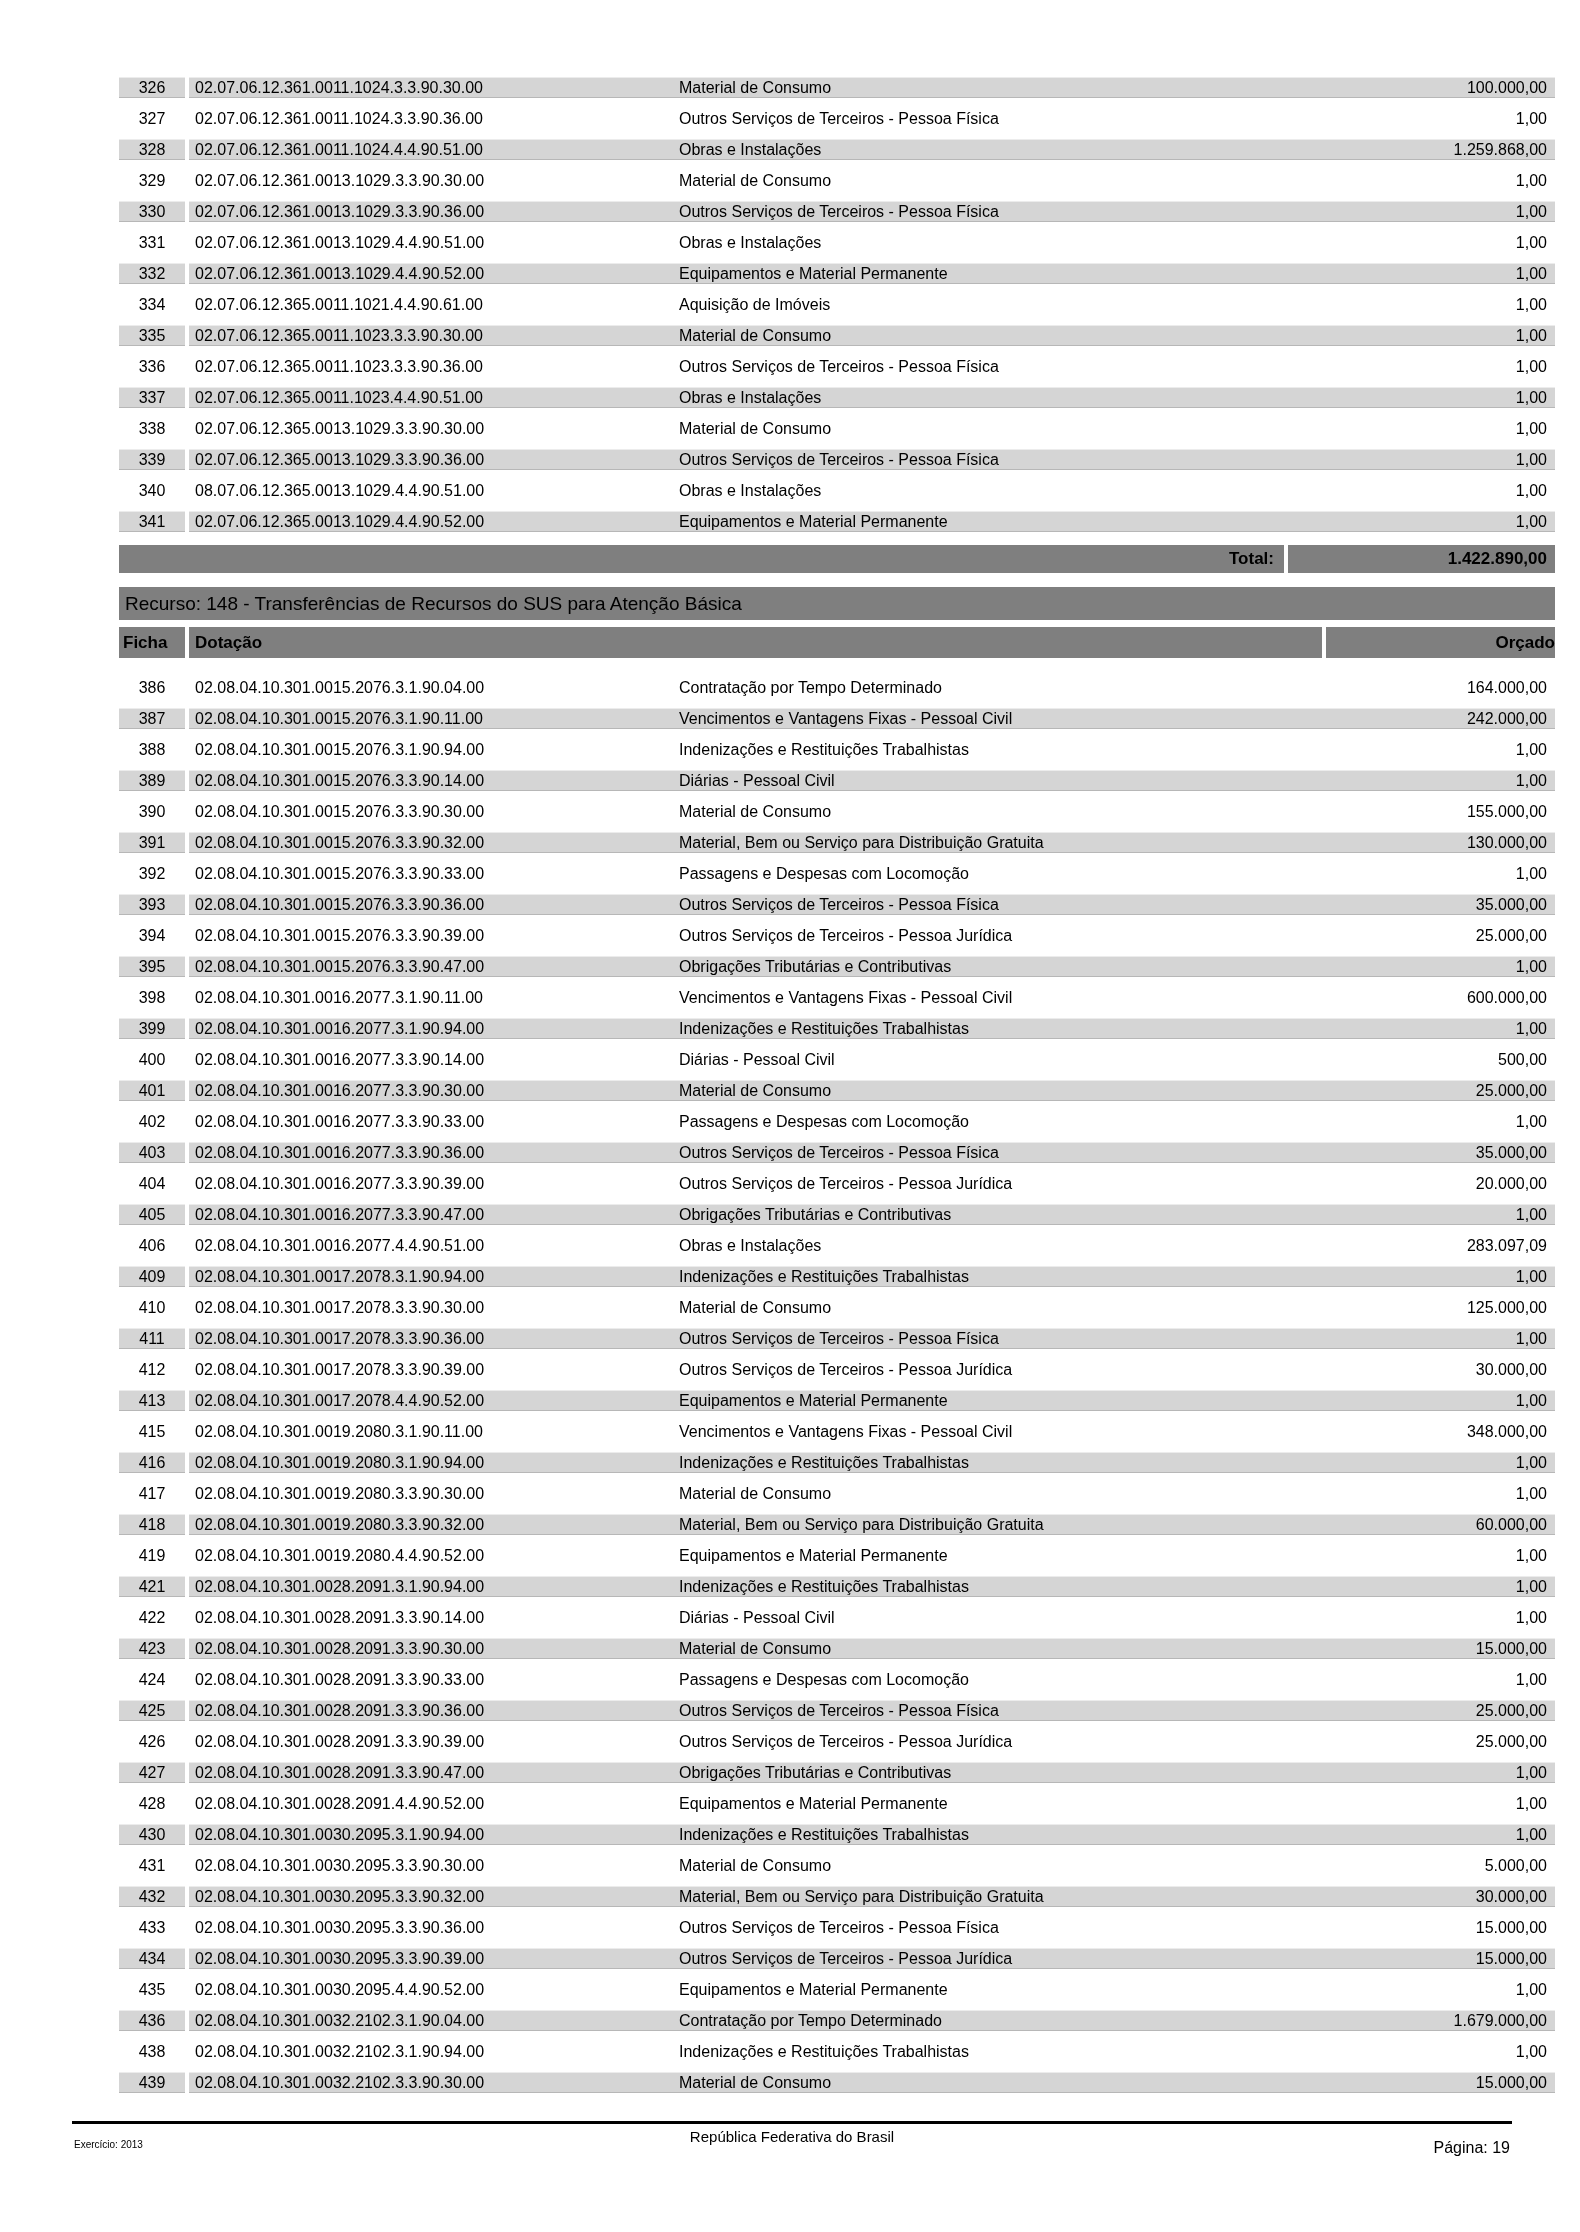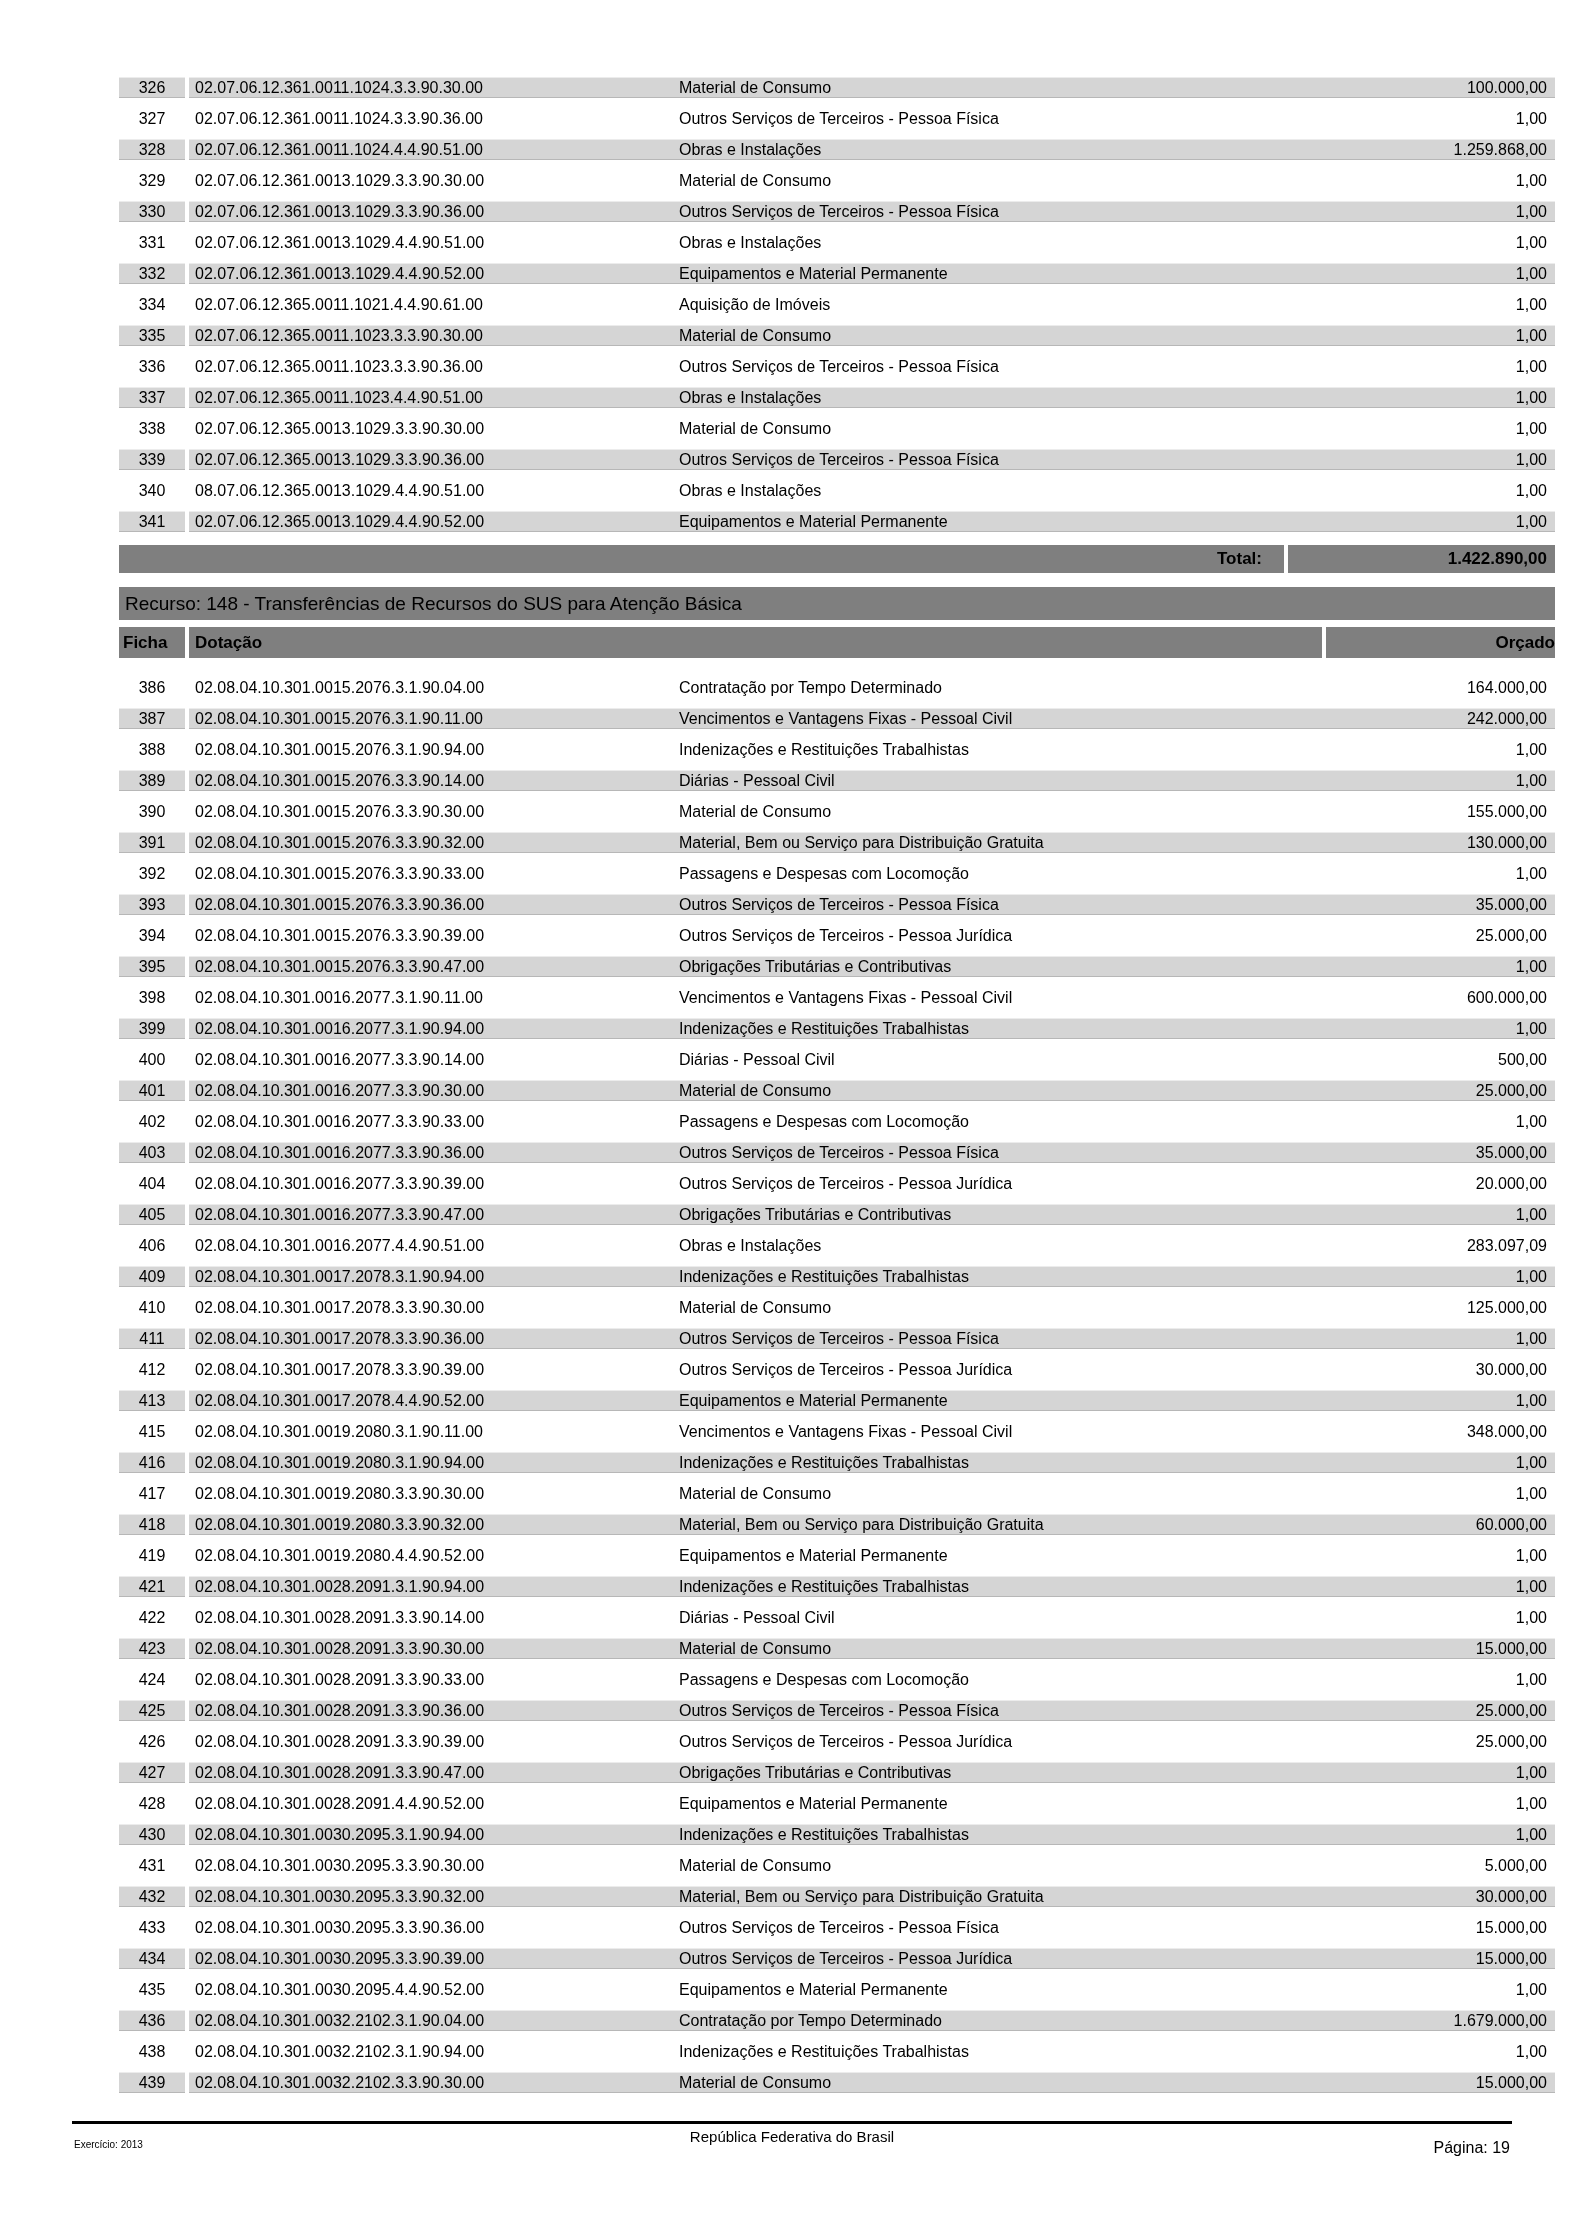--- a/index.html
+++ b/index.html
@@ -71,21 +71,21 @@
     height: 28px;
     margin-top: 3px;
     font-size: 17px;
     font-weight: bold;
     line-height: 28px;
   }
   .t-label {
     flex: 1;
     background: var(--bar, #7f7f7f);
     text-align: right;
-    padding-right: 22px;
+    padding-right: 10px;
     box-sizing: border-box;
   }
   .t-value {
     flex: none;
     width: 267px;
     margin-left: 4px;
     background: var(--bar, #7f7f7f);
     text-align: right;
     padding-right: 8px;
     box-sizing: border-box;

